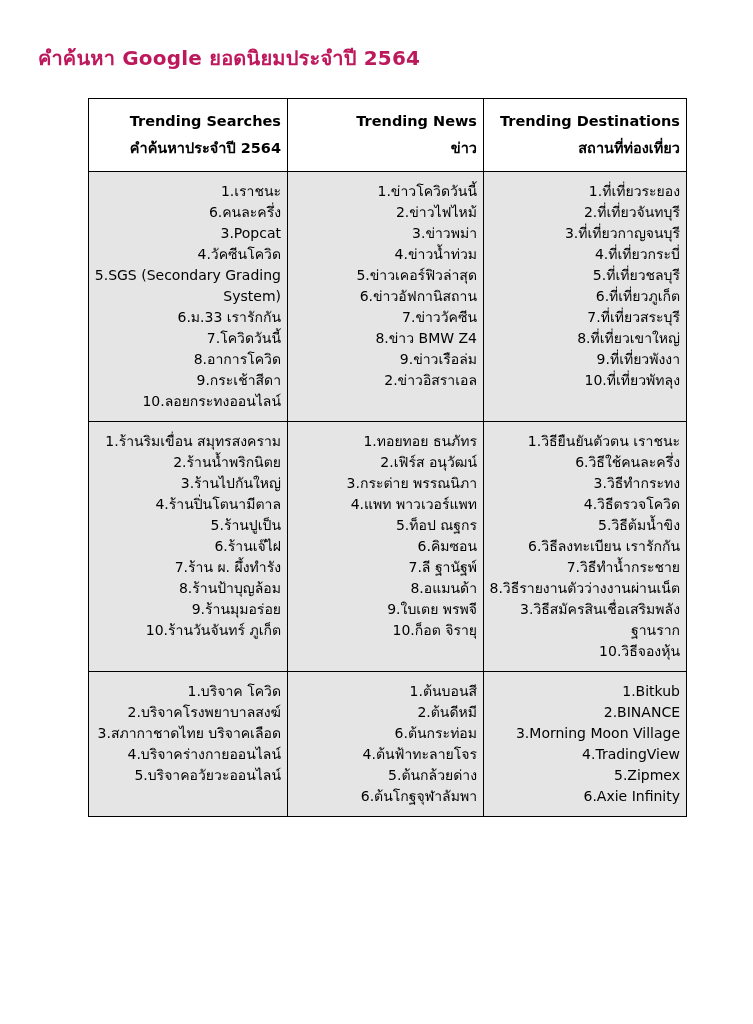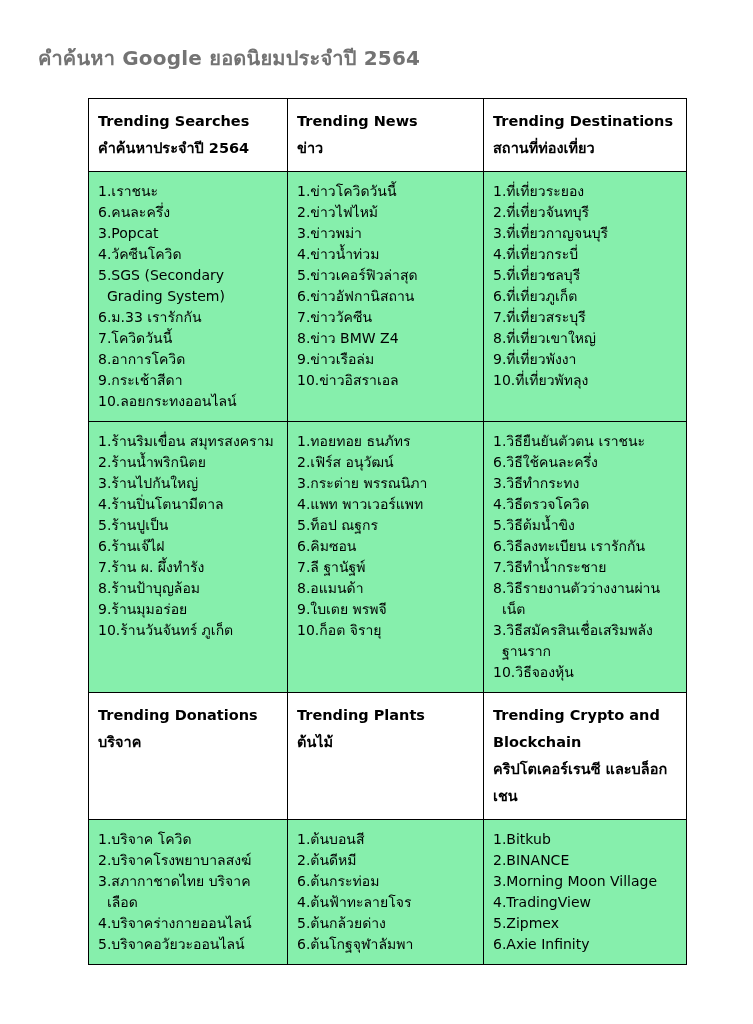--- a/index.html
+++ b/index.html
@@ -15,46 +15,47 @@
     min-height: 1024px;
     background: #ffffff;
     box-sizing: border-box;
   }
   .title {
     margin: 0;
     padding: 42px 0 24px 38px;
     font-size: 20px;
     font-weight: bold;
     letter-spacing: 0.2px;
-    color: #737373;
+    color: #be185d;
   }
   table.trend-table {
     border-collapse: collapse;
     table-layout: fixed;
     margin-left: 88px;
     width: 598px;
     background: #ffffff;
   }
   table.trend-table td {
     border: 1px solid #000000;
     vertical-align: top;
-    padding: 9px 6px 9px 9px;
+    padding: 9px 6px 9px 0;
     box-sizing: border-box;
+    text-align: right;
   }
   .head-cell {
     background: #ffffff;
   }
   .head-en, .head-th {
     font-weight: bold;
     font-size: 14.5px;
     line-height: 27px;
     white-space: normal;
   }
   .list-cell {
-    background: #86efac;
+    background: #e5e5e5;
   }
   .list-item {
     font-size: 14px;
     line-height: 21px;
     padding-left: 9px;
     text-indent: -9px;
     word-break: break-word;
   }
 </style>
 </head>
@@ -99,21 +100,21 @@
           <td class="list-cell">
             <div class="list-item">1.ข่าวโควิดวันนี้</div>
             <div class="list-item">2.ข่าวไฟไหม้</div>
             <div class="list-item">3.ข่าวพม่า</div>
             <div class="list-item">4.ข่าวน้ำท่วม</div>
             <div class="list-item">5.ข่าวเคอร์ฟิวล่าสุด</div>
             <div class="list-item">6.ข่าวอัฟกานิสถาน</div>
             <div class="list-item">7.ข่าววัคซีน</div>
             <div class="list-item">8.ข่าว BMW Z4</div>
             <div class="list-item">9.ข่าวเรือล่ม</div>
-            <div class="list-item">10.ข่าวอิสราเอล</div>
+            <div class="list-item">2.ข่าวอิสราเอล</div>
           </td>
           <td class="list-cell">
             <div class="list-item">1.ที่เที่ยวระยอง</div>
             <div class="list-item">2.ที่เที่ยวจันทบุรี</div>
             <div class="list-item">3.ที่เที่ยวกาญจนบุรี</div>
             <div class="list-item">4.ที่เที่ยวกระบี่</div>
             <div class="list-item">5.ที่เที่ยวชลบุรี</div>
             <div class="list-item">6.ที่เที่ยวภูเก็ต</div>
             <div class="list-item">7.ที่เที่ยวสระบุรี</div>
             <div class="list-item">8.ที่เที่ยวเขาใหญ่</div>
@@ -153,34 +154,20 @@
             <div class="list-item">4.วิธีตรวจโควิด</div>
             <div class="list-item">5.วิธีต้มน้ำขิง</div>
             <div class="list-item">6.วิธีลงทะเบียน เรารักกัน</div>
             <div class="list-item">7.วิธีทำน้ำกระชาย</div>
             <div class="list-item">8.วิธีรายงานตัวว่างงานผ่านเน็ต</div>
             <div class="list-item">3.วิธีสมัครสินเชื่อเสริมพลังฐานราก</div>
             <div class="list-item">10.วิธีจองหุ้น</div>
           </td>
         </tr>
         <tr>
-          <td class="head-cell">
-            <div class="head-en">Trending Donations</div>
-            <div class="head-th">บริจาค</div>
-          </td>
-          <td class="head-cell">
-            <div class="head-en">Trending Plants</div>
-            <div class="head-th">ต้นไม้</div>
-          </td>
-          <td class="head-cell">
-            <div class="head-en">Trending Crypto and Blockchain</div>
-            <div class="head-th">คริปโตเคอร์เรนซี และบล็อกเชน</div>
-          </td>
-        </tr>
-        <tr>
           <td class="list-cell">
             <div class="list-item">1.บริจาค โควิด</div>
             <div class="list-item">2.บริจาคโรงพยาบาลสงฆ์</div>
             <div class="list-item">3.สภากาชาดไทย บริจาคเลือด</div>
             <div class="list-item">4.บริจาคร่างกายออนไลน์</div>
             <div class="list-item">5.บริจาคอวัยวะออนไลน์</div>
           </td>
           <td class="list-cell">
             <div class="list-item">1.ต้นบอนสี</div>
             <div class="list-item">2.ต้นดีหมี</div>

